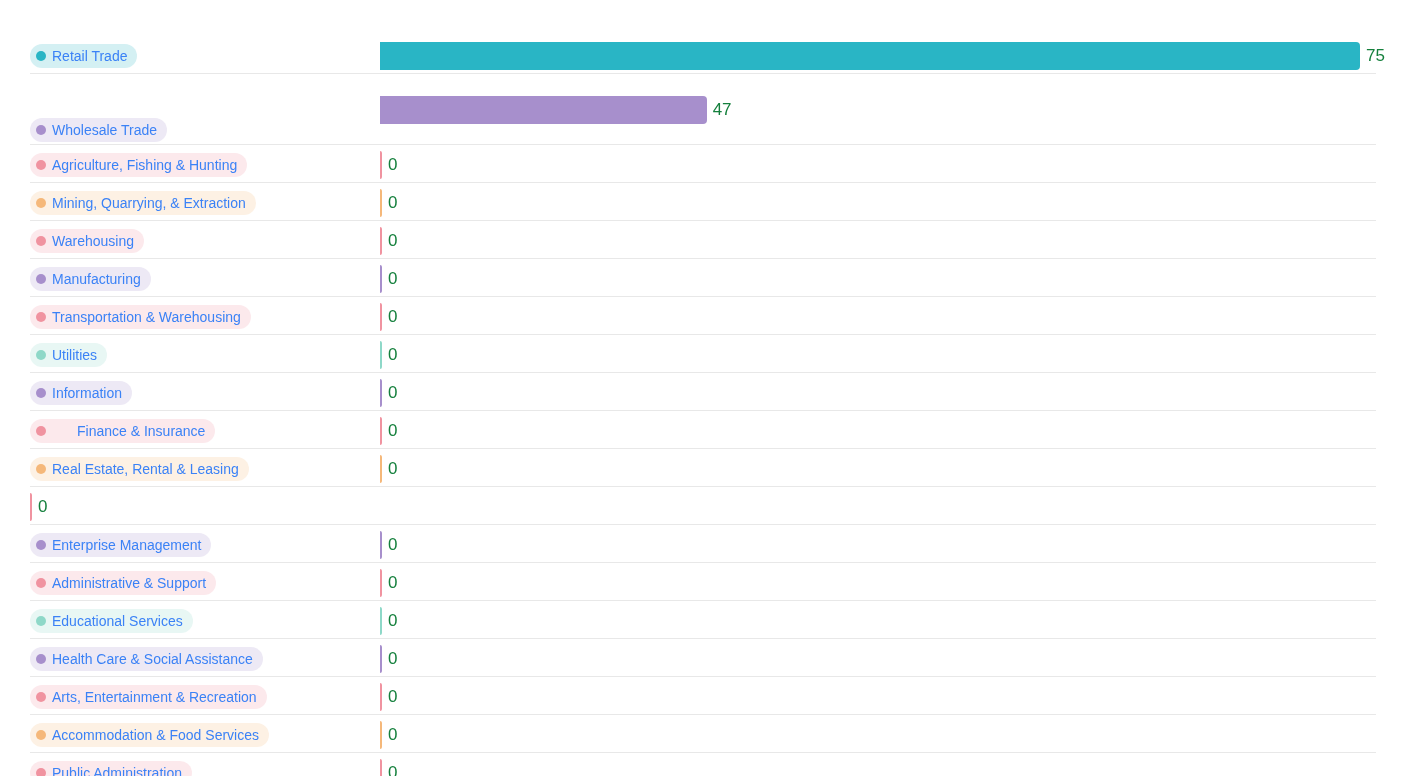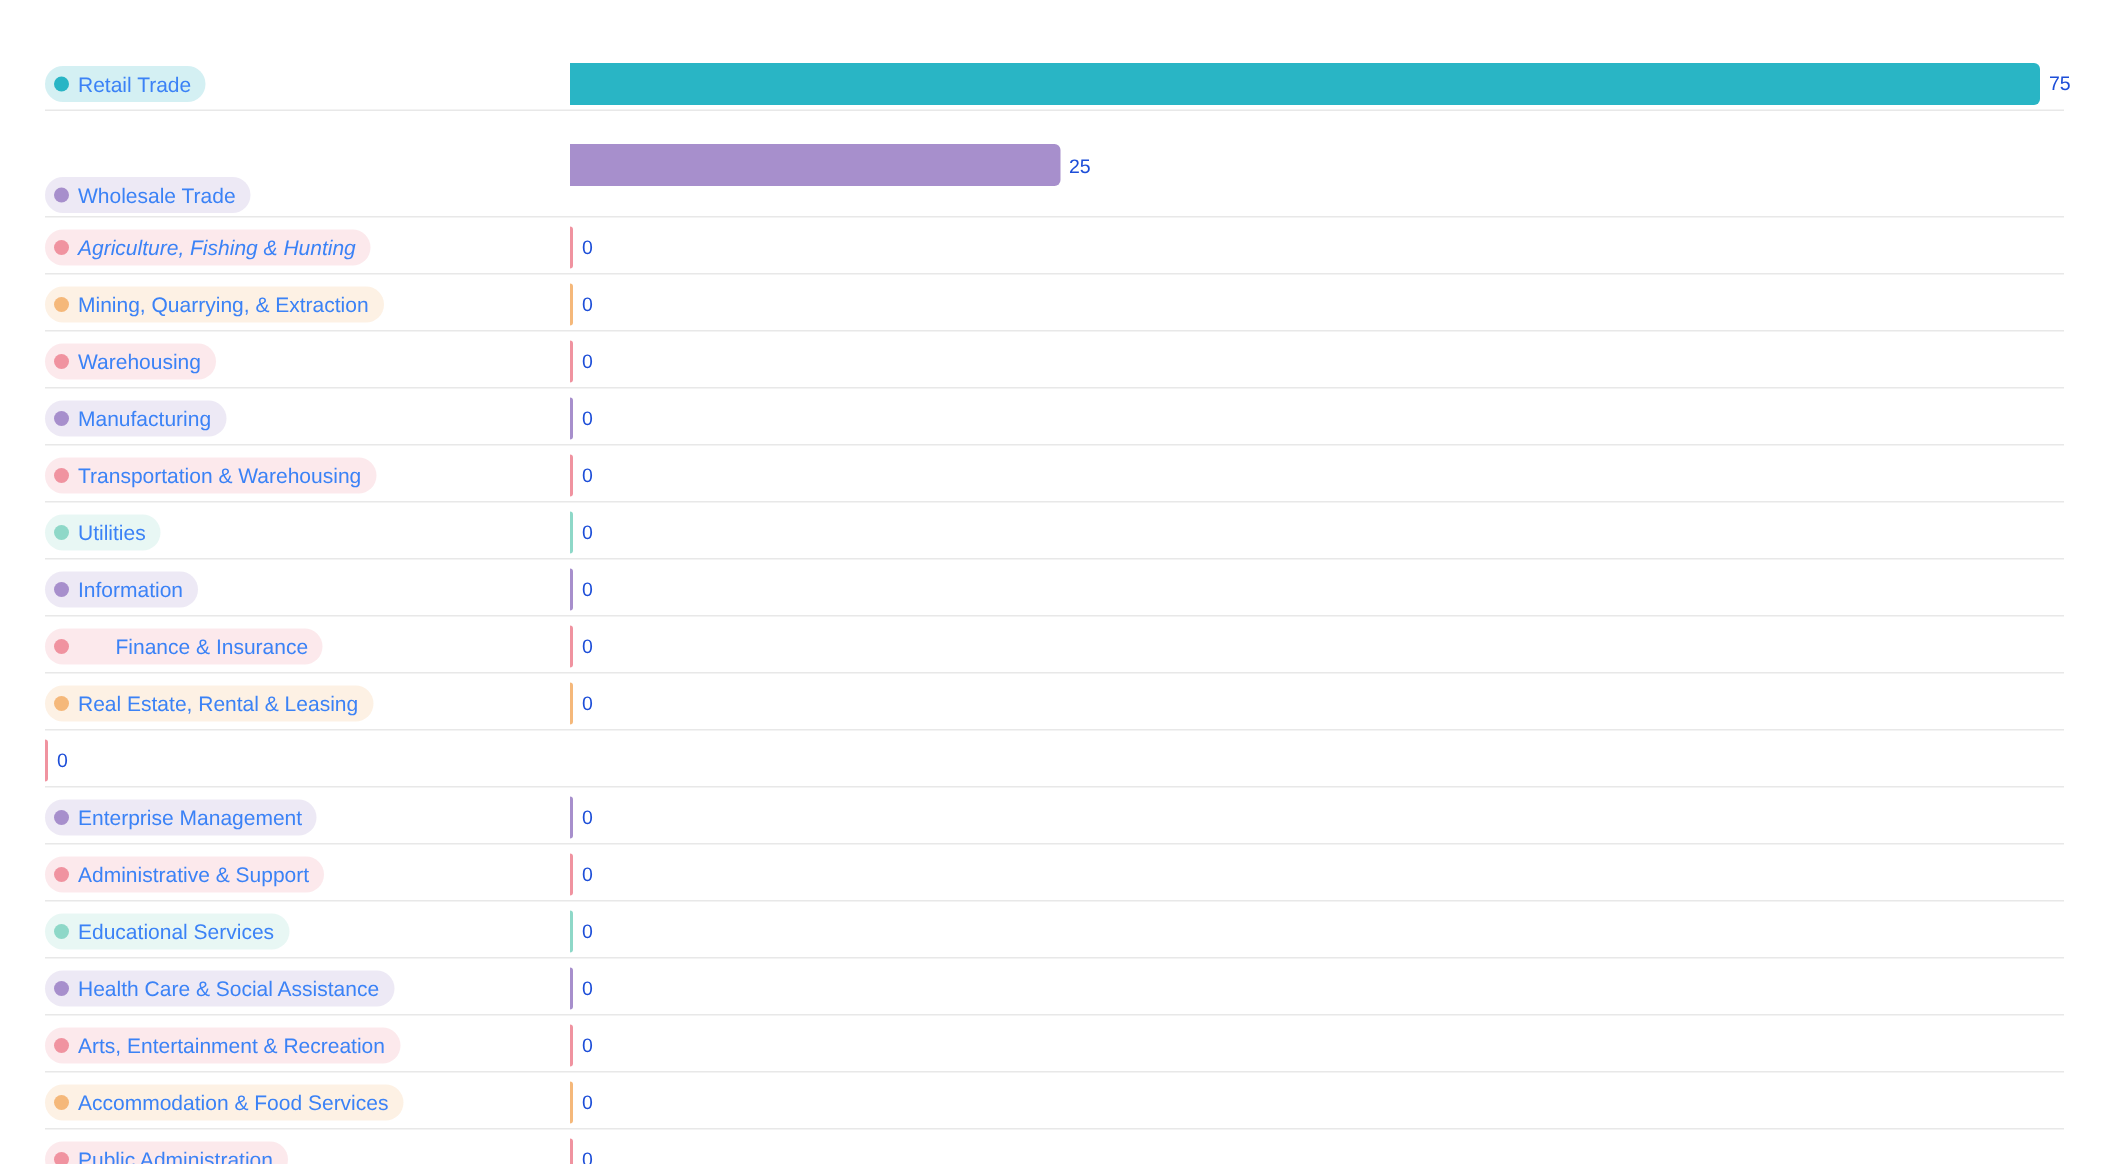--- a/index.html
+++ b/index.html
@@ -63,22 +63,22 @@
       display: flex;
       align-items: center;
       position: relative;
     }
     .bar {
       height: 28px;
       border-radius: 0 4px 4px 0;
       min-width: 2px;
     }
     .bar-value {
-      font-size: 13px;
-      color: #1d4ed8;
+      font-size: 17px;
+      color: #15803d;
       margin-left: 6px;
       white-space: nowrap;
     }
     .x-axis {
       display: flex;
       margin-left: 350px;
       border-top: 1px solid #ccc;
       padding-top: 4px;
       margin-top: 4px;
     }
@@ -117,26 +117,26 @@
       </div>
       <div class="chart-row">
         <div class="label-area">
           <div class="label-pill" style="background-color: rgba(167, 143, 204, 0.2); margin-top: 40px;">
             <div class="label-dot" style="background-color: rgb(167, 143, 204);"></div>
             <span>Wholesale Trade</span>
           </div>
         </div>
         <div class="bar-area">
           <div class="bar" style="width: 326.667px; background-color: rgb(167, 143, 204);"></div>
-          <span class="bar-value">25</span>
-        </div>
-      </div>
-      <div class="chart-row">
-        <div class="label-area">
-          <div class="label-pill" style="background-color: rgba(240, 147, 160, 0.2); font-style: italic;">
+          <span class="bar-value">47</span>
+        </div>
+      </div>
+      <div class="chart-row">
+        <div class="label-area">
+          <div class="label-pill" style="background-color: rgba(240, 147, 160, 0.2);">
             <div class="label-dot" style="background-color: rgb(240, 147, 160);"></div>
             <span>Agriculture, Fishing &amp; Hunting</span>
           </div>
         </div>
         <div class="bar-area">
           <div class="bar" style="width: 2px; background-color: rgb(240, 147, 160);"></div>
           <span class="bar-value">0</span>
         </div>
       </div>
       <div class="chart-row">

